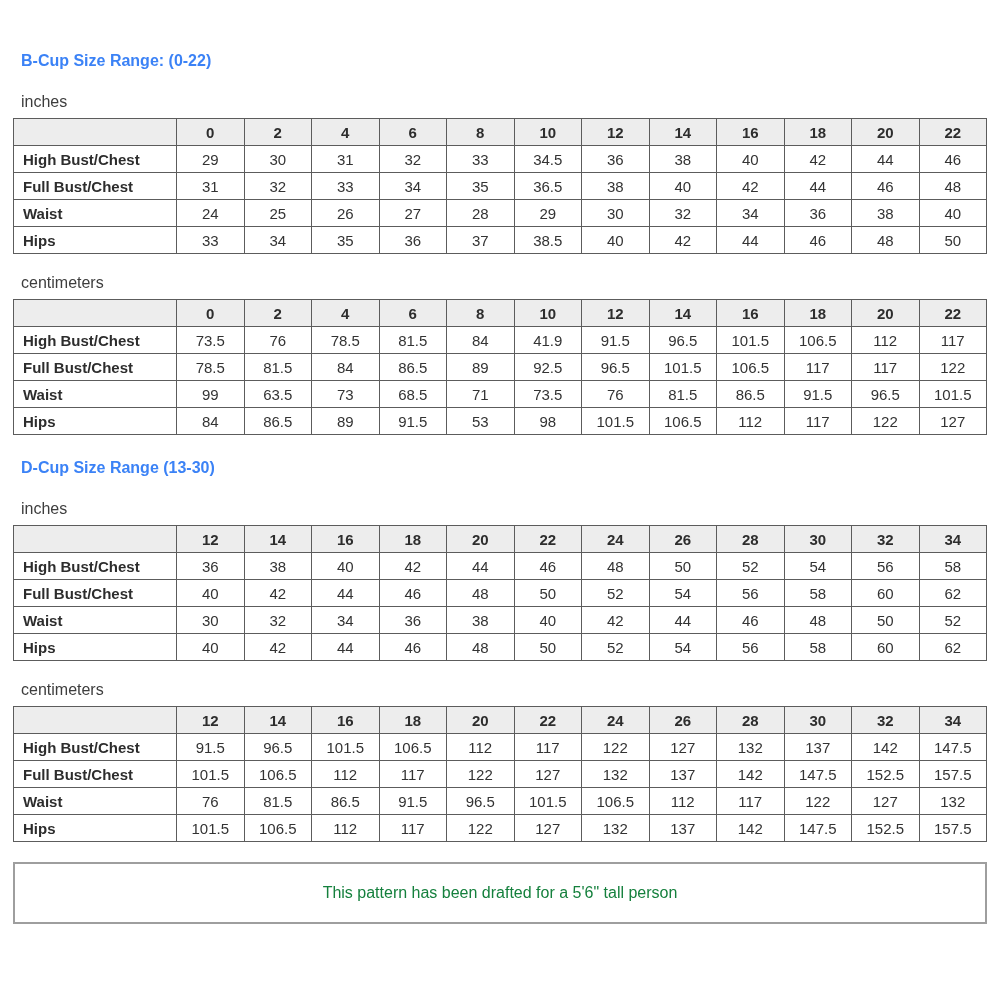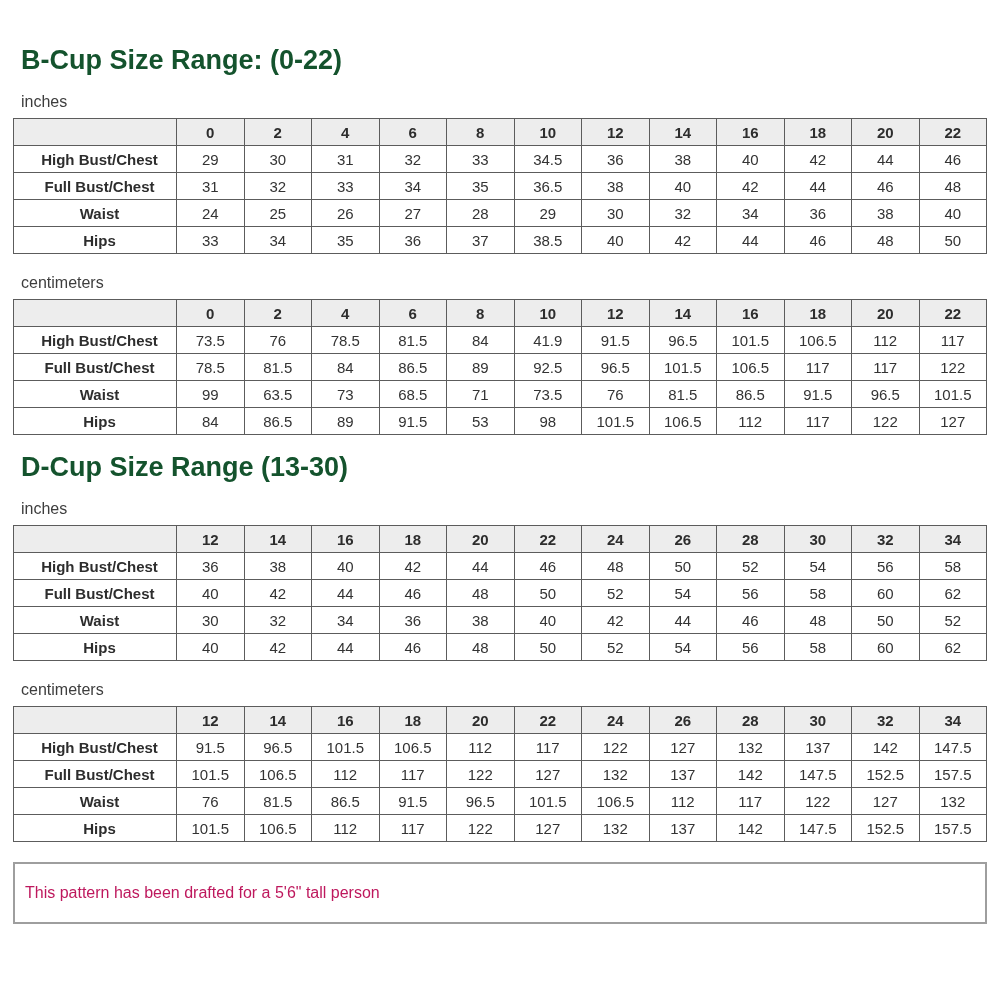--- a/index.html
+++ b/index.html
@@ -5,24 +5,24 @@
   * { box-sizing: border-box; margin: 0; padding: 0; }
   html, body { background: #ffffff; }
   body {
     width: 1000px;
     min-height: 1000px;
     font-family: "Liberation Sans", "DejaVu Sans", sans-serif;
     color: #333333;
     padding: 48px 13px 40px 13px;
   }
   .section-title {
-    font-size: 27px;
+    font-size: 16px;
     line-height: 25px;
     font-weight: 700;
-    color: #14532d;
+    color: #3b82f6;
     padding-left: 8px;
     margin-bottom: 20px;
   }
   .unit-label {
     font-size: 16px;
     line-height: 17px;
     color: #3d3d3d;
     padding-left: 8px;
     margin-bottom: 8px;
   }
@@ -44,33 +44,34 @@
     background: #ffffff;
     font-weight: 400;
   }
   table.size-table col.label-col { width: 163px; }
   table.size-table thead th {
     background: #ededed;
     font-weight: 700;
     color: #2d2d2d;
   }
   table.size-table tbody th.row-label {
-    text-align: center;
+    text-align: left;
     padding-left: 9px;
     font-weight: 700;
     color: #2d2d2d;
   }
   .footer-note {
     margin-top: 18px;
     border: 2px solid #9e9e9e;
     background: #ffffff;
+    text-align: center;
     padding: 19px 10px;
     font-size: 16px;
     line-height: 20px;
-    color: #be185d;
+    color: #15803d;
   }
 </style>
 </head>
 <body>
 
 <h2 class="section-title">B-Cup Size Range: (0-22)</h2>
 
 <div class="unit-label">inches</div>
 <table class="size-table">
     <colgroup>

